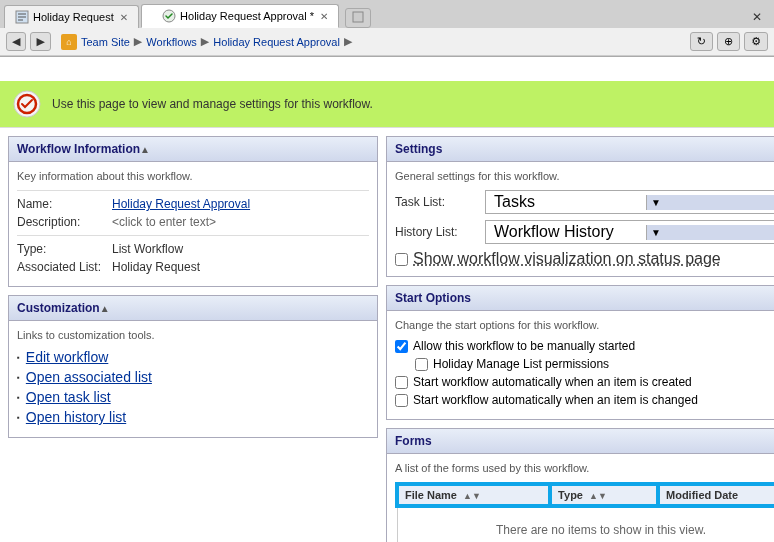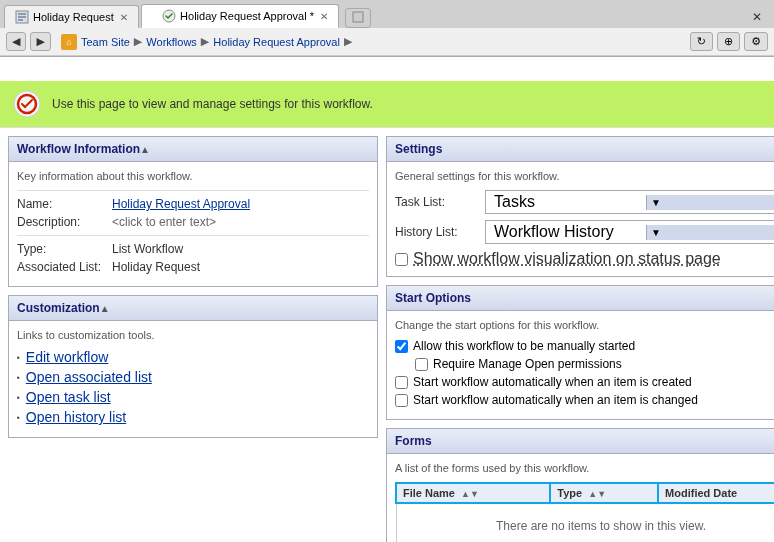--- a/index.html
+++ b/index.html
@@ -64,21 +64,21 @@
     .checkbox-row input[type="checkbox"] { margin-right: 5px; }
     .checkbox-label { font-size: 16px; color: #333; text-decoration: underline; text-decoration-style: dotted; }
 
     
     .start-option { display: flex; align-items: center; margin-bottom: 4px; font-size: 12px; }
     .start-option input[type="checkbox"] { margin-right: 5px; }
     .start-option.indented { margin-left: 20px; }
 
     
     .forms-table { width: 100%; border-collapse: collapse; }
-    .forms-table th { background: #e8eef8; border: 2px solid #0ea5e9; padding: 3px 6px; font-size: 11px; text-align: left; color: #333; }
+    .forms-table th { background: #e8eef8; border: 4px solid #0ea5e9; padding: 3px 6px; font-size: 11px; text-align: left; color: #333; }
     .forms-table th .sort-icon { margin-left: 3px; color: #666; font-size: 9px; }
     .forms-table td { border: 1px solid #ccc; padding: 3px 6px; font-size: 11px; }
     .no-items { text-align: center; color: #666; font-size: 12px; padding: 12px; }
 
     .divider { border: none; border-top: 1px solid #ddd; margin: 6px 0; }
   </style>
 </head>
 <body>
 
 <div class="browser-chrome">
@@ -240,21 +240,21 @@
 
       </div>
       <div class="panel-body">
         <div class="panel-subtitle">Change the start options for this workflow.</div>
         <div class="start-option">
           <input type="checkbox" id="opt0" checked="" style="">
           <label for="opt0">Allow this workflow to be manually started</label>
         </div>
         <div class="start-option indented">
           <input type="checkbox" id="opt1" style="">
-          <label for="opt1">Require Manage Open permissions</label>
+          <label for="opt1">Holiday Manage List permissions</label>
         </div>
         <div class="start-option">
           <input type="checkbox" id="opt2" style="">
           <label for="opt2">Start workflow automatically when an item is created</label>
         </div>
         <div class="start-option">
           <input type="checkbox" id="opt3" style="">
           <label for="opt3">Start workflow automatically when an item is changed</label>
         </div>
       </div>

